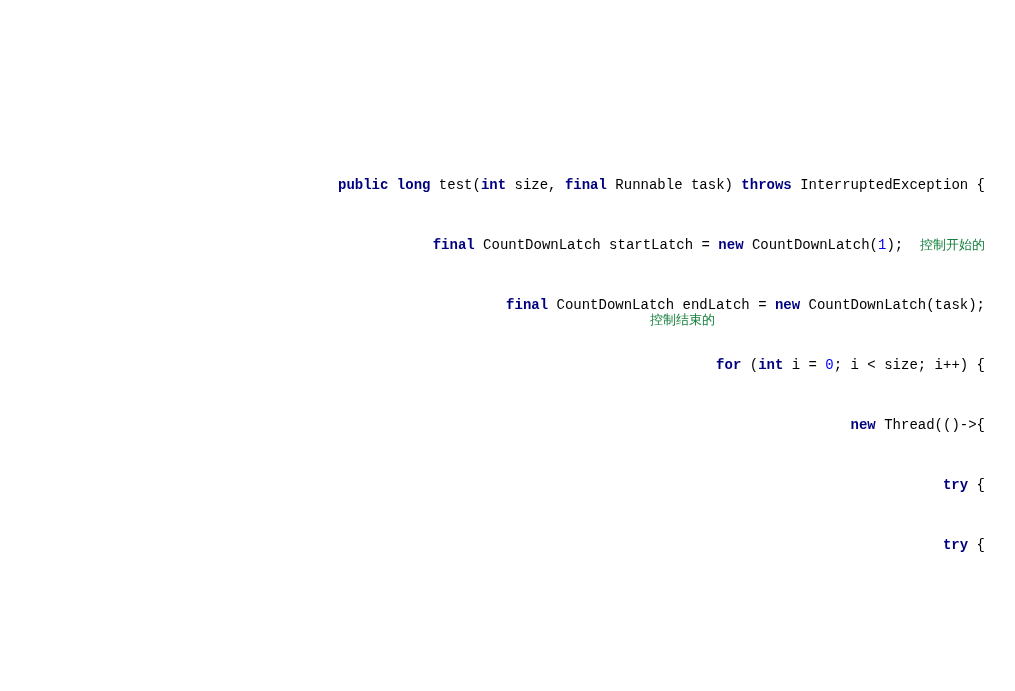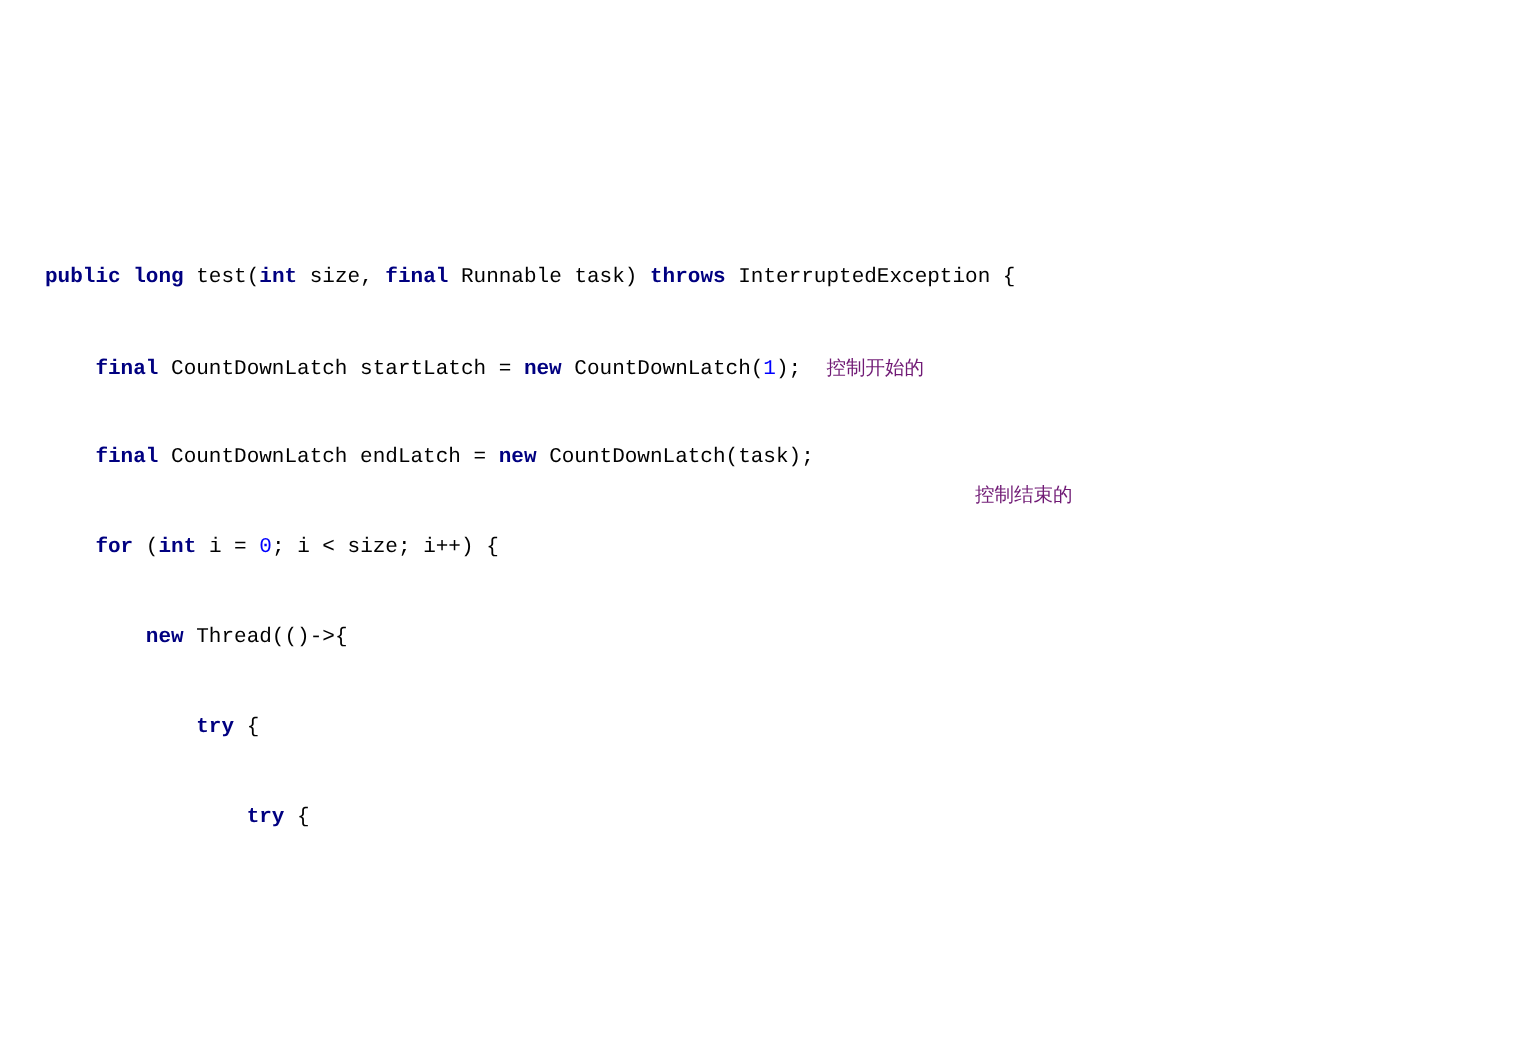--- a/index.html
+++ b/index.html
@@ -8,33 +8,33 @@
     background: #fff;
     font-family: Consolas, "Courier New", monospace, "SimSun", sans-serif;
     font-size: 14px;
     line-height: 30px;
     color: #000;
     white-space: pre;
   }
   .kw { color: #000080; font-weight: bold; }
   .plain { color: #000; }
   .num { color: #0000ff; }
-  .anno { color: #701a75; font-family: Liberation Sans, sans-serif; font-size: 13px; white-space: normal; }
-  .line { display: block; position: relative; height: 30px; }
+  .anno { color: #15803d; font-family: Liberation Sans, sans-serif; font-size: 13px; white-space: normal; }
+  .line { display: block; position: relative; height: 30px; text-align: right; }
   .anno-abs { position: absolute; }
 </style>
 </head>
 <body>
 
 
 
 <div>
 <span class="line"><span class="kw">public</span> <span class="kw">long</span><span class="plain"> test(</span><span class="kw">int</span><span class="plain"> size, </span><span class="kw">final</span><span class="plain"> Runnable task) </span><span class="kw">throws</span><span class="plain"> InterruptedException {</span></span>
 <span class="line">    <span class="kw">final</span><span class="plain"> CountDownLatch startLatch = </span><span class="kw">new</span><span class="plain"> CountDownLatch(</span><span class="num">1</span><span class="plain">);</span>  <span class="anno">控制开始的</span></span>
-<span class="line">    <span class="kw">final</span><span class="plain"> CountDownLatch endLatch = </span><span class="kw">new</span><span class="plain"> CountDownLatch(task);</span><span class="anno anno-abs" style="left:620px;top:25px;">控制结束的</span></span>
+<span class="line">    <span class="kw">final</span><span class="plain"> CountDownLatch endLatch = </span><span class="kw">new</span><span class="plain"> CountDownLatch(task);</span><span class="anno anno-abs" style="left:620px;top:15px;">控制结束的</span></span>
 <span class="line">    <span class="kw">for</span><span class="plain"> (</span><span class="kw">int</span><span class="plain"> i = </span><span class="num">0</span><span class="plain">; i &lt; size; i++) {</span></span>
 <span class="line">        <span class="kw">new</span><span class="plain"> Thread(()-&gt;{</span></span>
 <span class="line">            <span class="kw">try</span><span class="plain"> {</span></span>
 <span class="line">                <span class="kw">try</span><span class="plain"> {</span></span>
 
 
 
 
 
 

